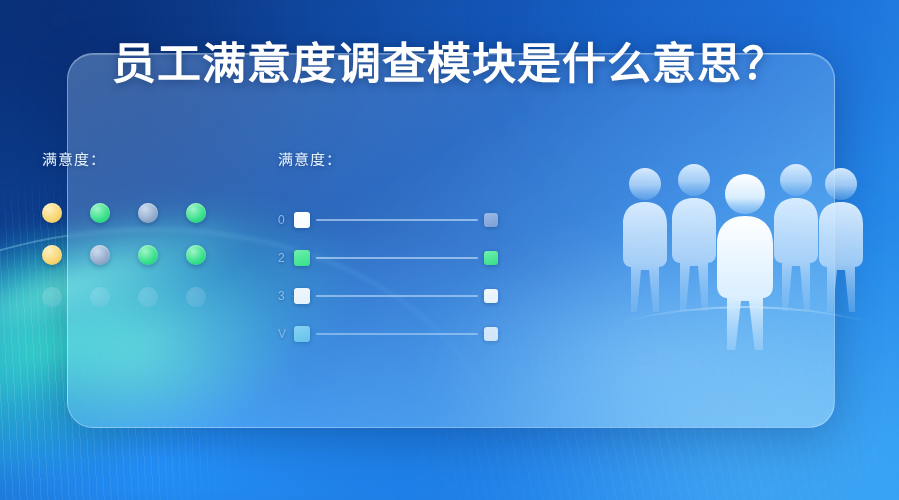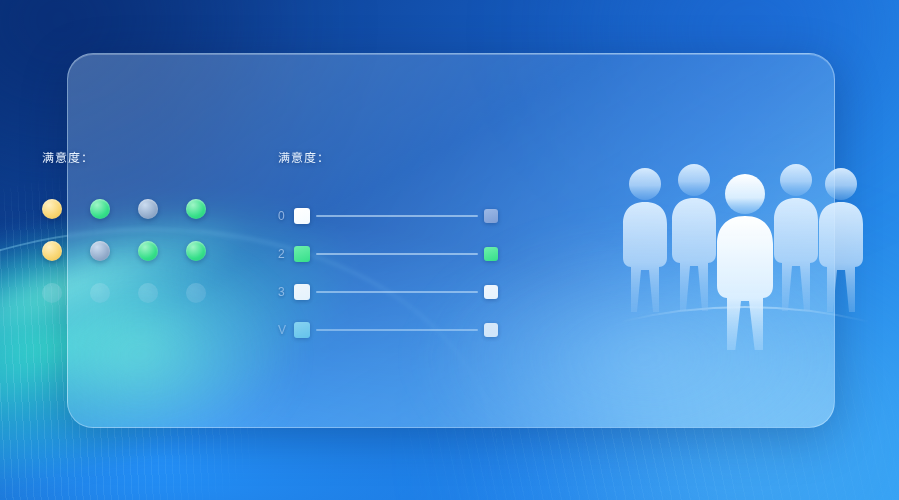--- a/index.html
+++ b/index.html
@@ -141,21 +141,21 @@
     letter-spacing:1px;
     line-height:1;
     text-shadow:0 2px 10px rgba(6,30,80,0.45);
     z-index:5;
     white-space:nowrap;
   }
 
   
   .panel-label {
     color:#e6f2ff;
-    font-size:12px;
+    font-size:15px;
     letter-spacing:1px;
     text-shadow:0 1px 4px rgba(8,36,90,0.5);
     white-space:nowrap;
   }
 
   
   #dots-panel {
     position:absolute;
     left:42px; top:148px;
     width:190px;
@@ -226,20 +226,21 @@
   <div class="glow glow-tr"></div>
   <div class="glow glow-br"></div>
   <div class="ribbon"></div>
   <div class="ribbon2"></div>
   <div class="lines lines-left"></div>
   <div class="lines lines-bottomright"></div>
   <div class="arc"></div>
 
   <div id="card"></div>
 
+  <div id="title">员工满意度调查模块是什么意思？</div>
 
   <div id="dots-panel">
     <div class="panel-label">满意度：</div>
     <div id="dots-grid">
         <div class="dot-row" style="opacity: 1;">
           <div class="dot" style="background: radial-gradient(circle at 35% 30%, rgb(255, 240, 192), rgb(248, 213, 112) 60%, rgb(233, 191, 78) 100%);"></div>
           <div class="dot" style="background: radial-gradient(circle at 35% 30%, rgb(159, 245, 198), rgb(53, 223, 137) 60%, rgb(34, 201, 120) 100%);"></div>
           <div class="dot" style="background: radial-gradient(circle at 35% 30%, rgb(203, 220, 240), rgb(143, 168, 200) 65%, rgb(123, 148, 182) 100%);"></div>
           <div class="dot" style="background: radial-gradient(circle at 35% 30%, rgb(159, 245, 198), rgb(53, 223, 137) 60%, rgb(34, 201, 120) 100%);"></div>
         </div>

